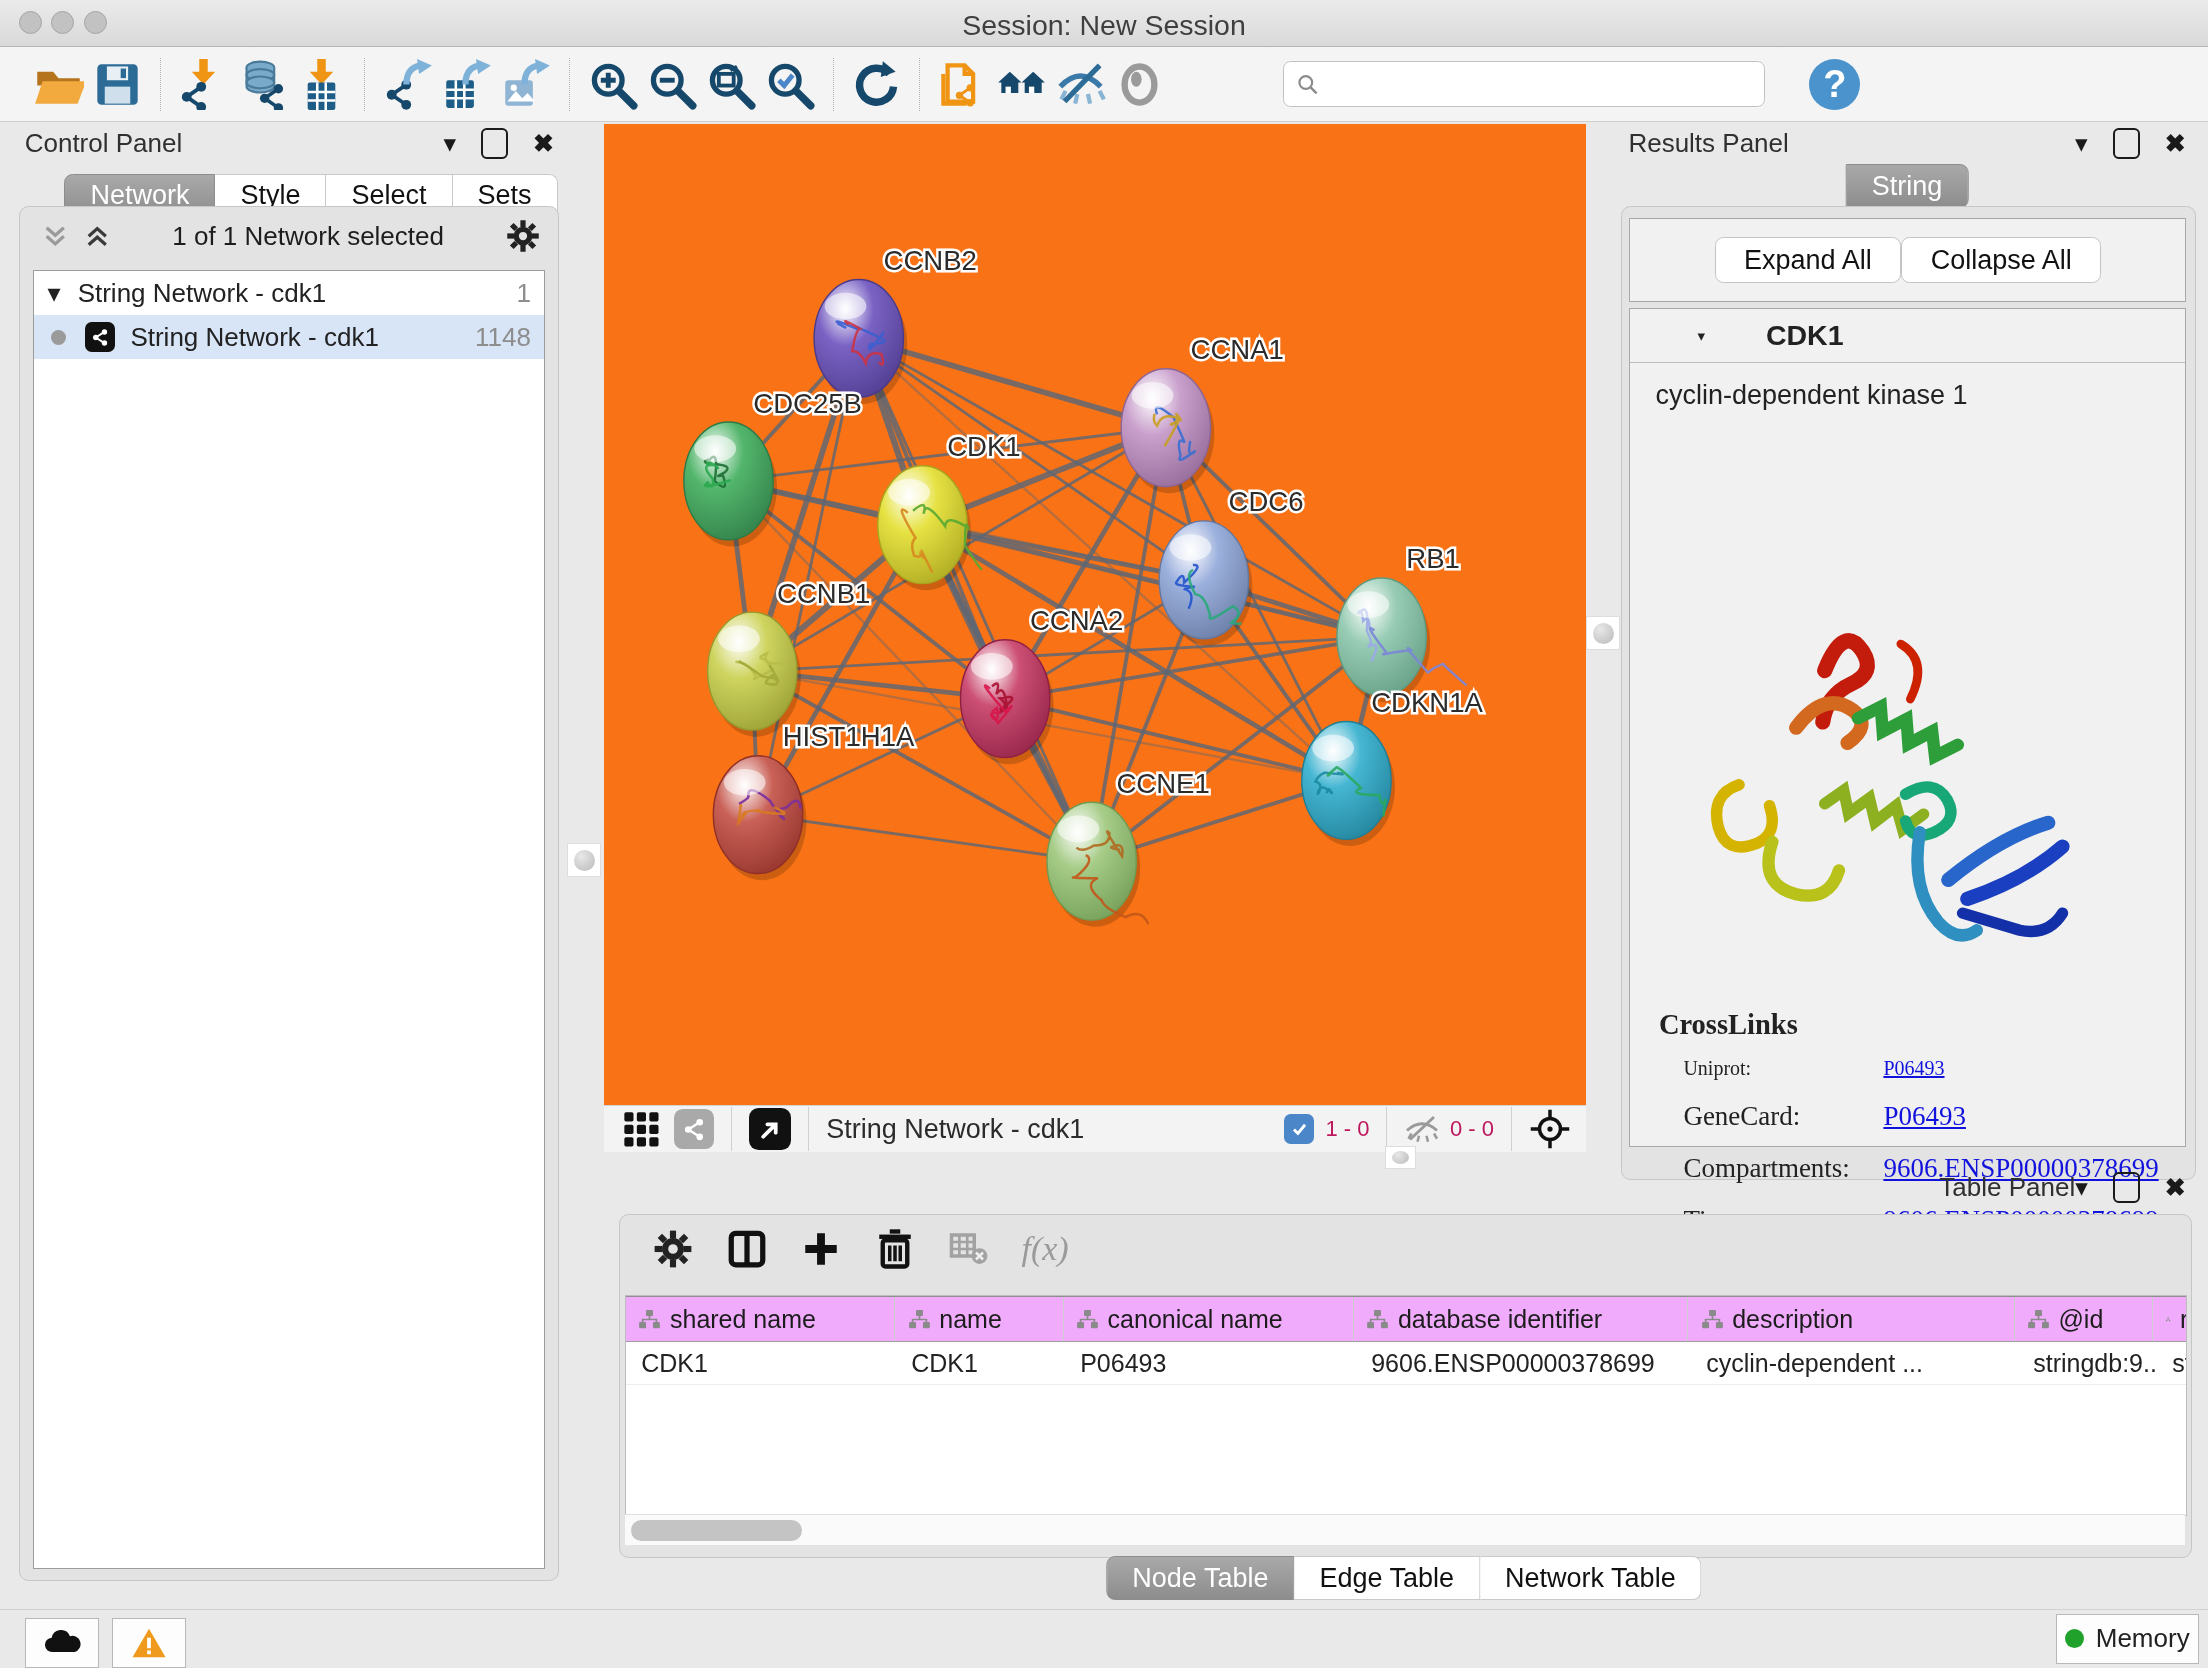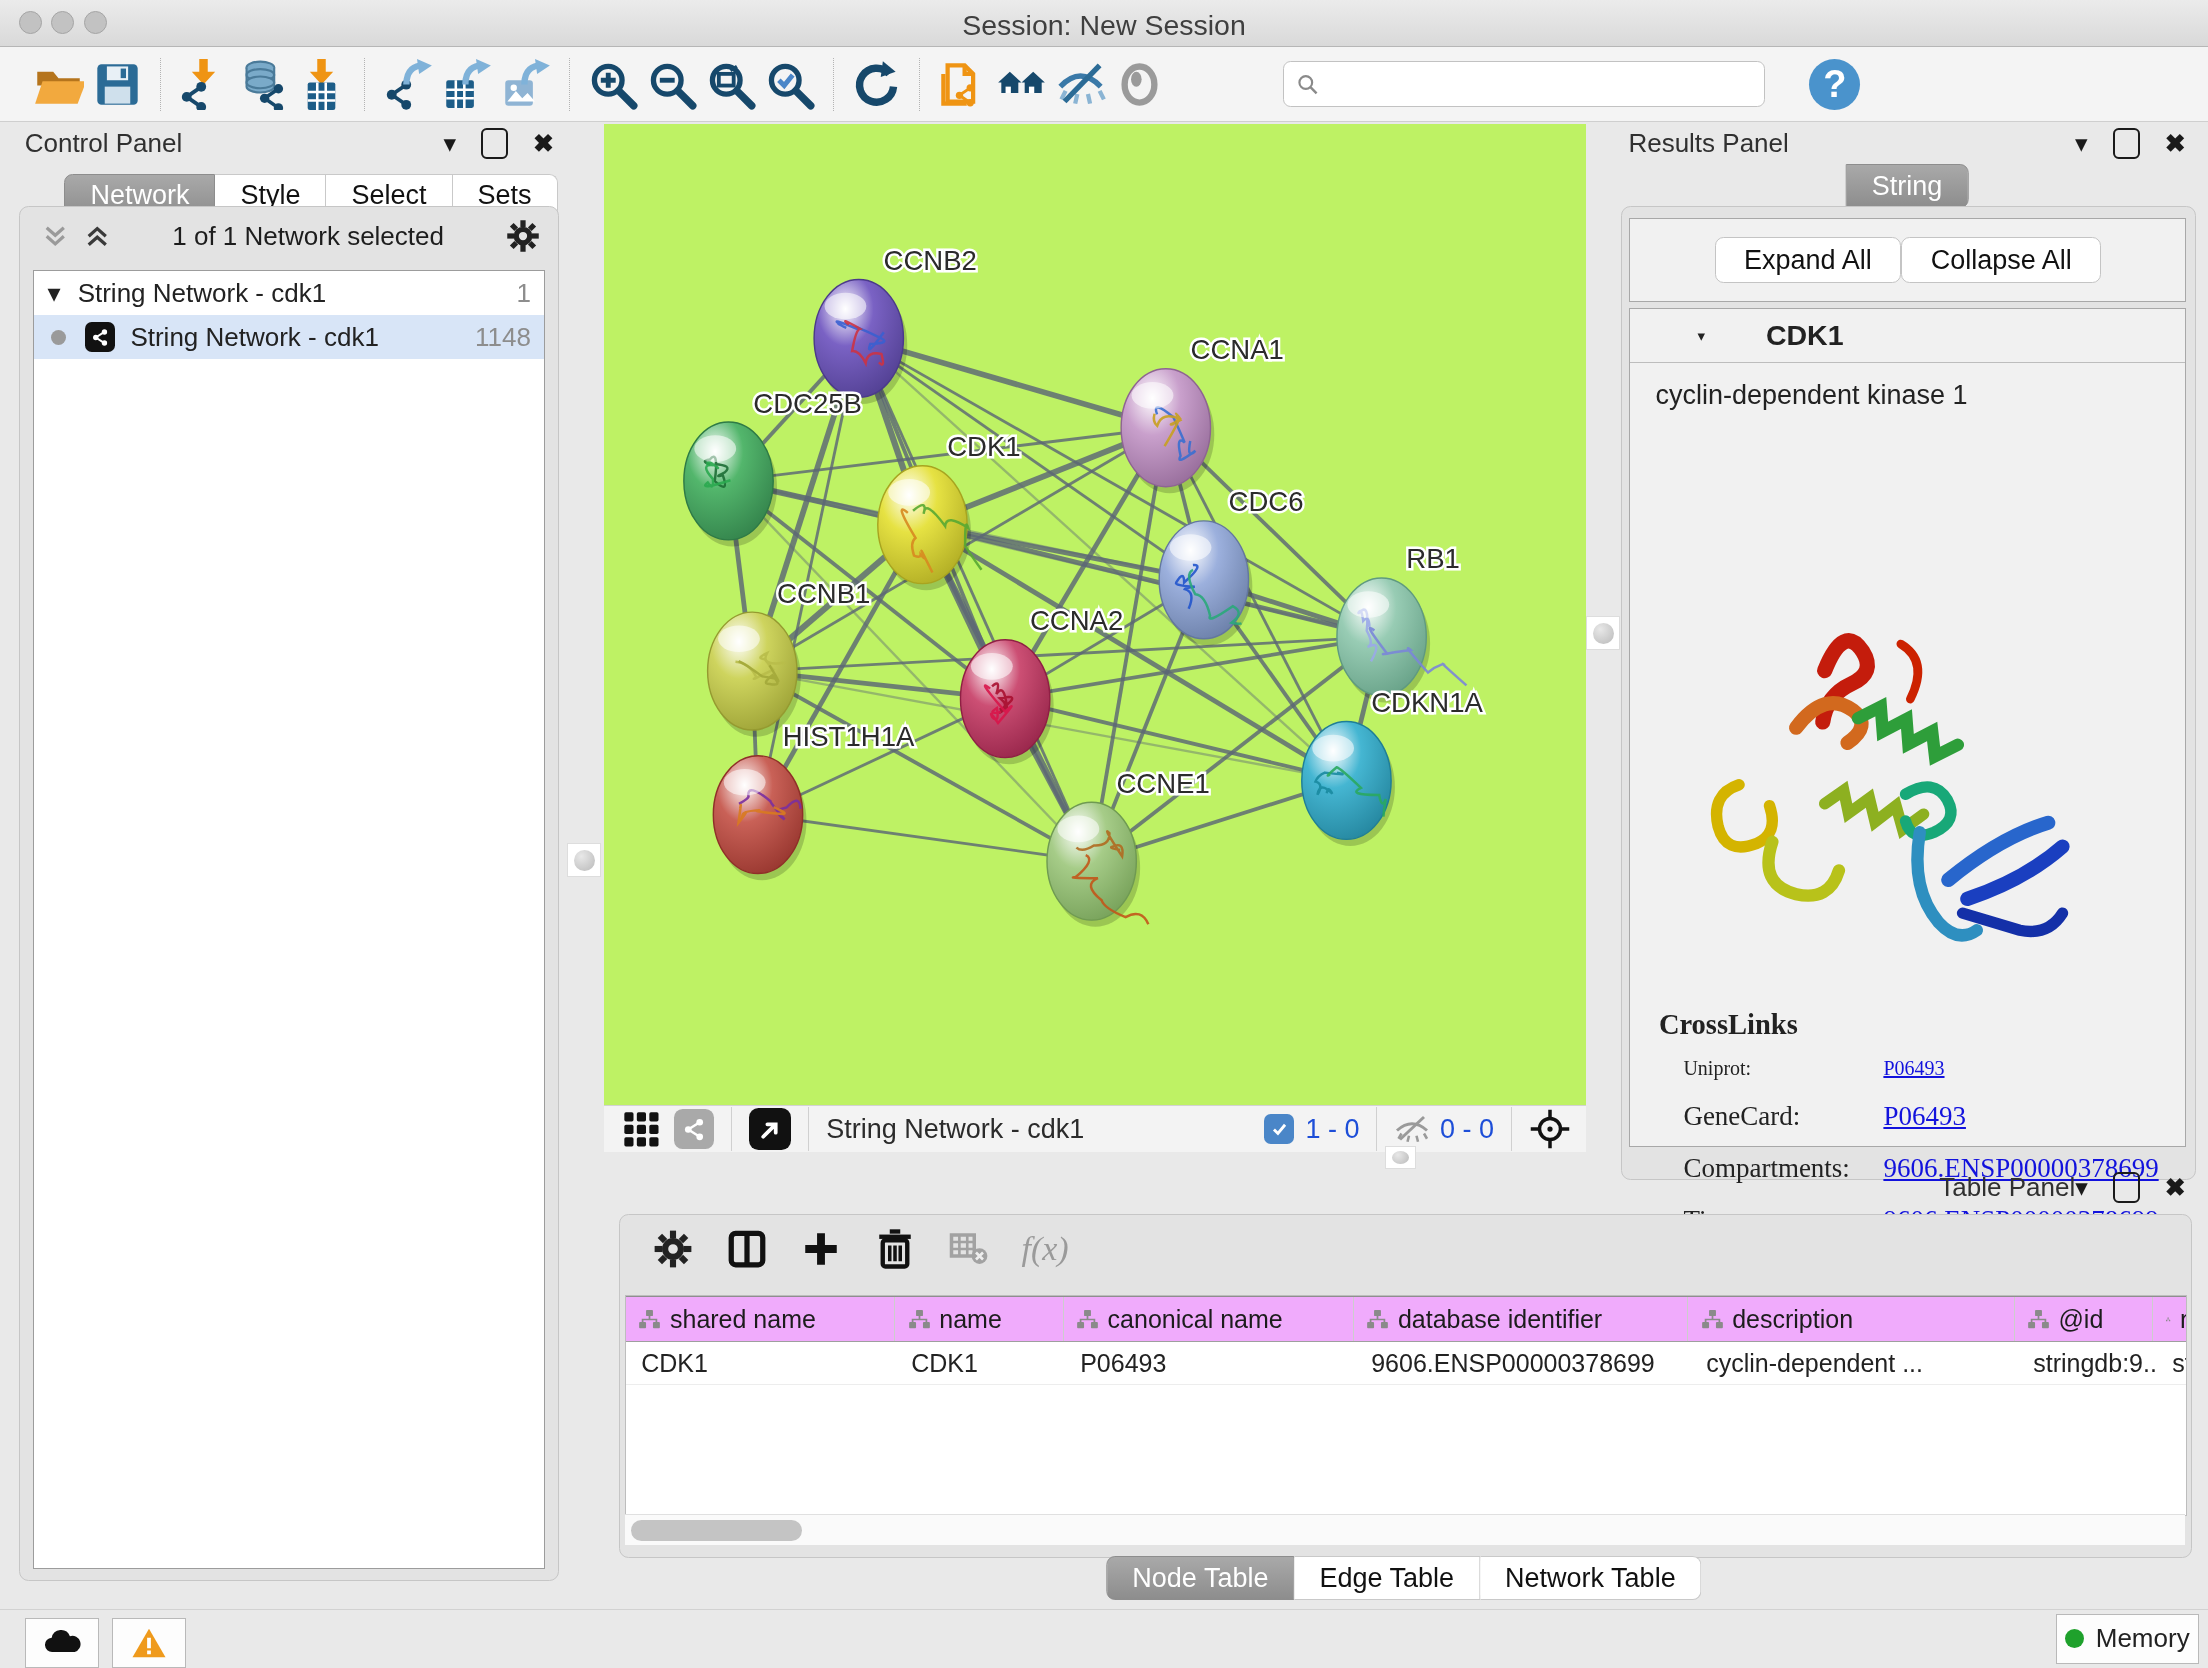--- a/index.html
+++ b/index.html
@@ -36,25 +36,25 @@
   .pane{background:#e3e3e3;border:1px solid #c6c6c6;border-radius:9.5px;}
   
   .cp-status{display:flex;align-items:center;font-size:26px;color:#1d1d1d;}
   .listbox{background:#fff;border:1px solid #9c9c9c;}
   .treerow{display:flex;align-items:center;height:44px;font-size:26px;}
   .treerow .cnt{color:#8d8d8d;}
   .rowsel{background:#d8e5f7;}
   .sharebadge{width:30px;height:30px;border-radius:6.7px;background:#111;display:flex;align-items:center;justify-content:center;}
   .graydot{width:15px;height:15px;border-radius:50%;background:#9a9a9a;}
   
-  .netcanvas{background:#bef264;}
+  .netcanvas{background:#f97316;}
   .nodelabel{font-size:29px;fill:#2b2b2b;paint-order:stroke;stroke:#ffffff;stroke-width:5px;}
   .net-status{background:#f3f3f3;border-top:1px solid #d2d2d2;display:flex;align-items:center;}
   .ns-sep{width:0;height:44px;border-left:1px solid #d0d0d0;margin:0 17px;}
-  .ns-txt{font-size:27px;color:#1d4ed8;}
+  .ns-txt{font-size:22px;color:#be185d;}
   .ns-title{font-size:27px;color:#2b2b2b;}
   
   .rp-btn{background:#fff;border:1px solid #c4c4c4;border-radius:8.6px;height:44px;padding:0 28.5px;
     font-size:27px;display:flex;align-items:center;justify-content:center;color:#111;}
   .innerbox{background:#f1f1f1;border:1px solid #a8a8a8;}
   .crossl{font-family:"Liberation Serif",serif;}
   .crossl a{color:#1212dd;text-decoration:underline;}
   
   .tp-toolbar{display:flex;align-items:center;gap:32px;}
   .tp-toolbar svg{width:42px;height:42px;}

